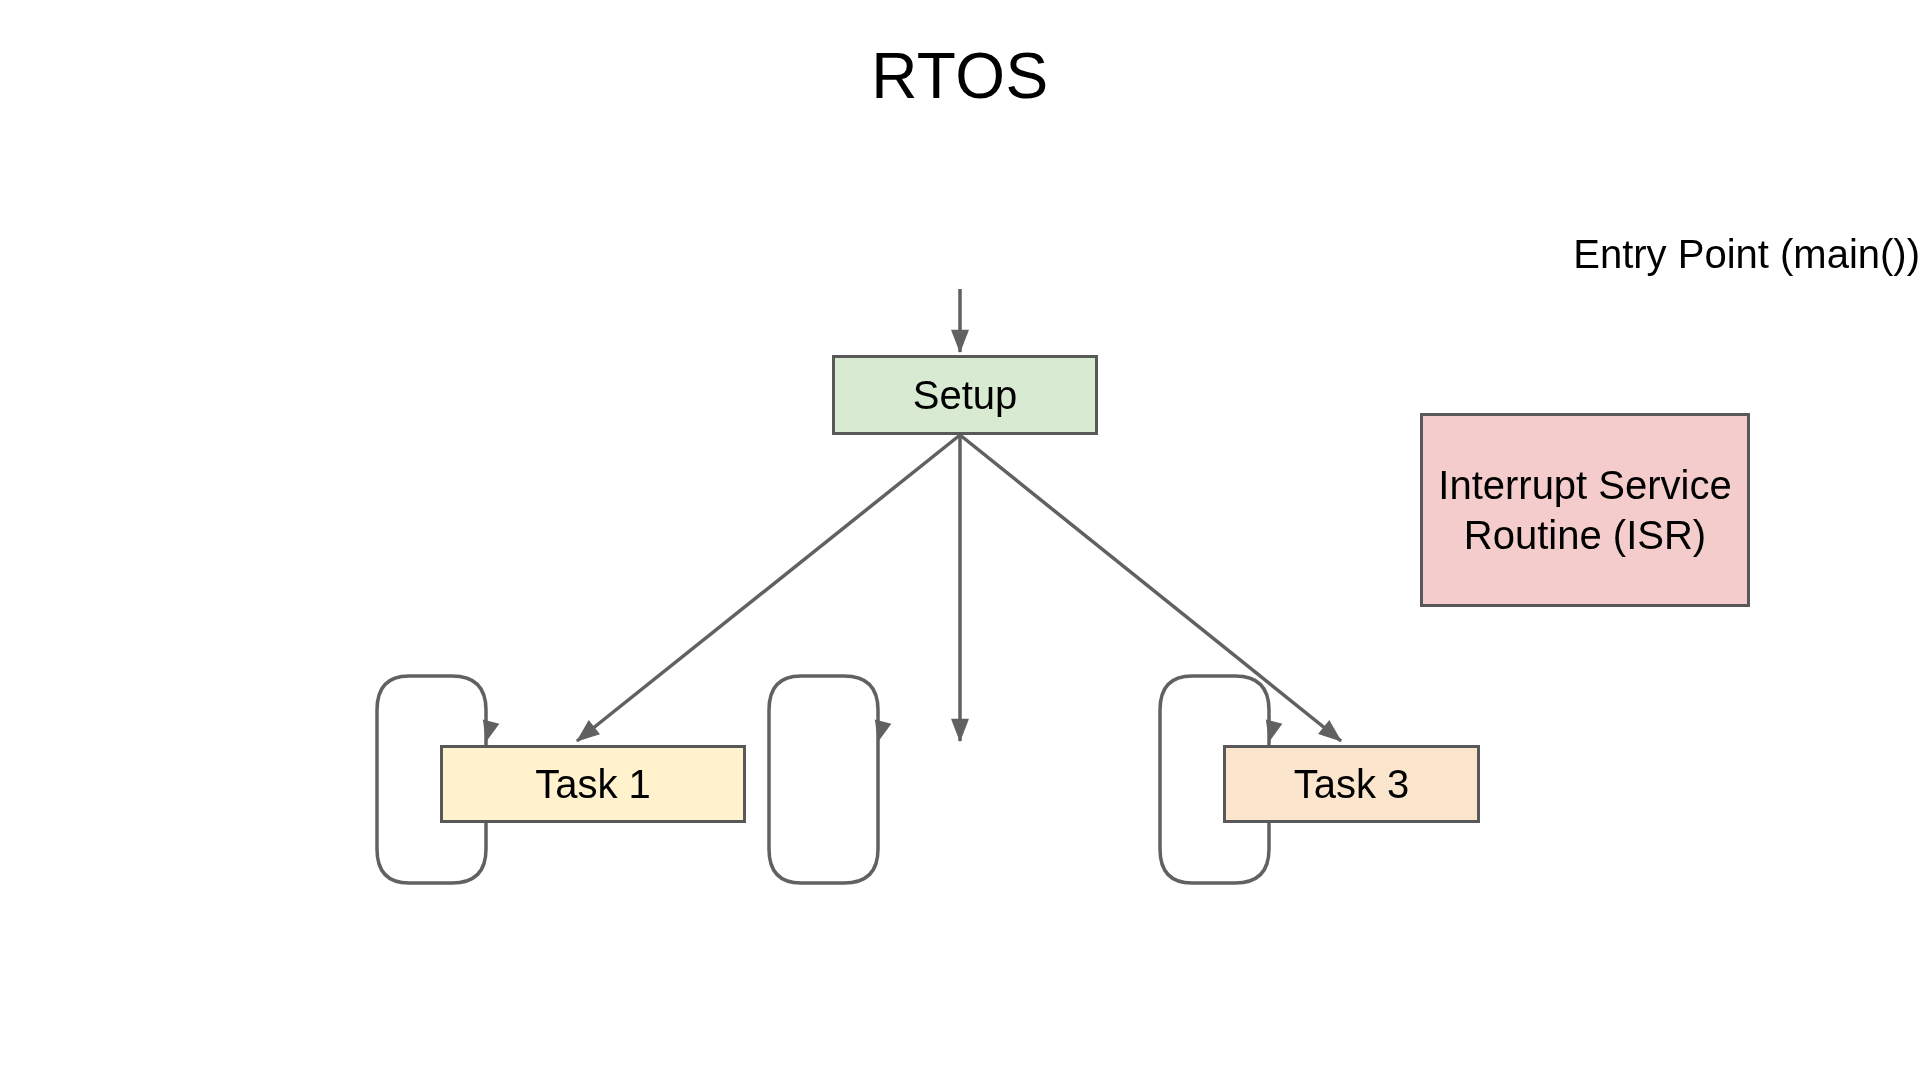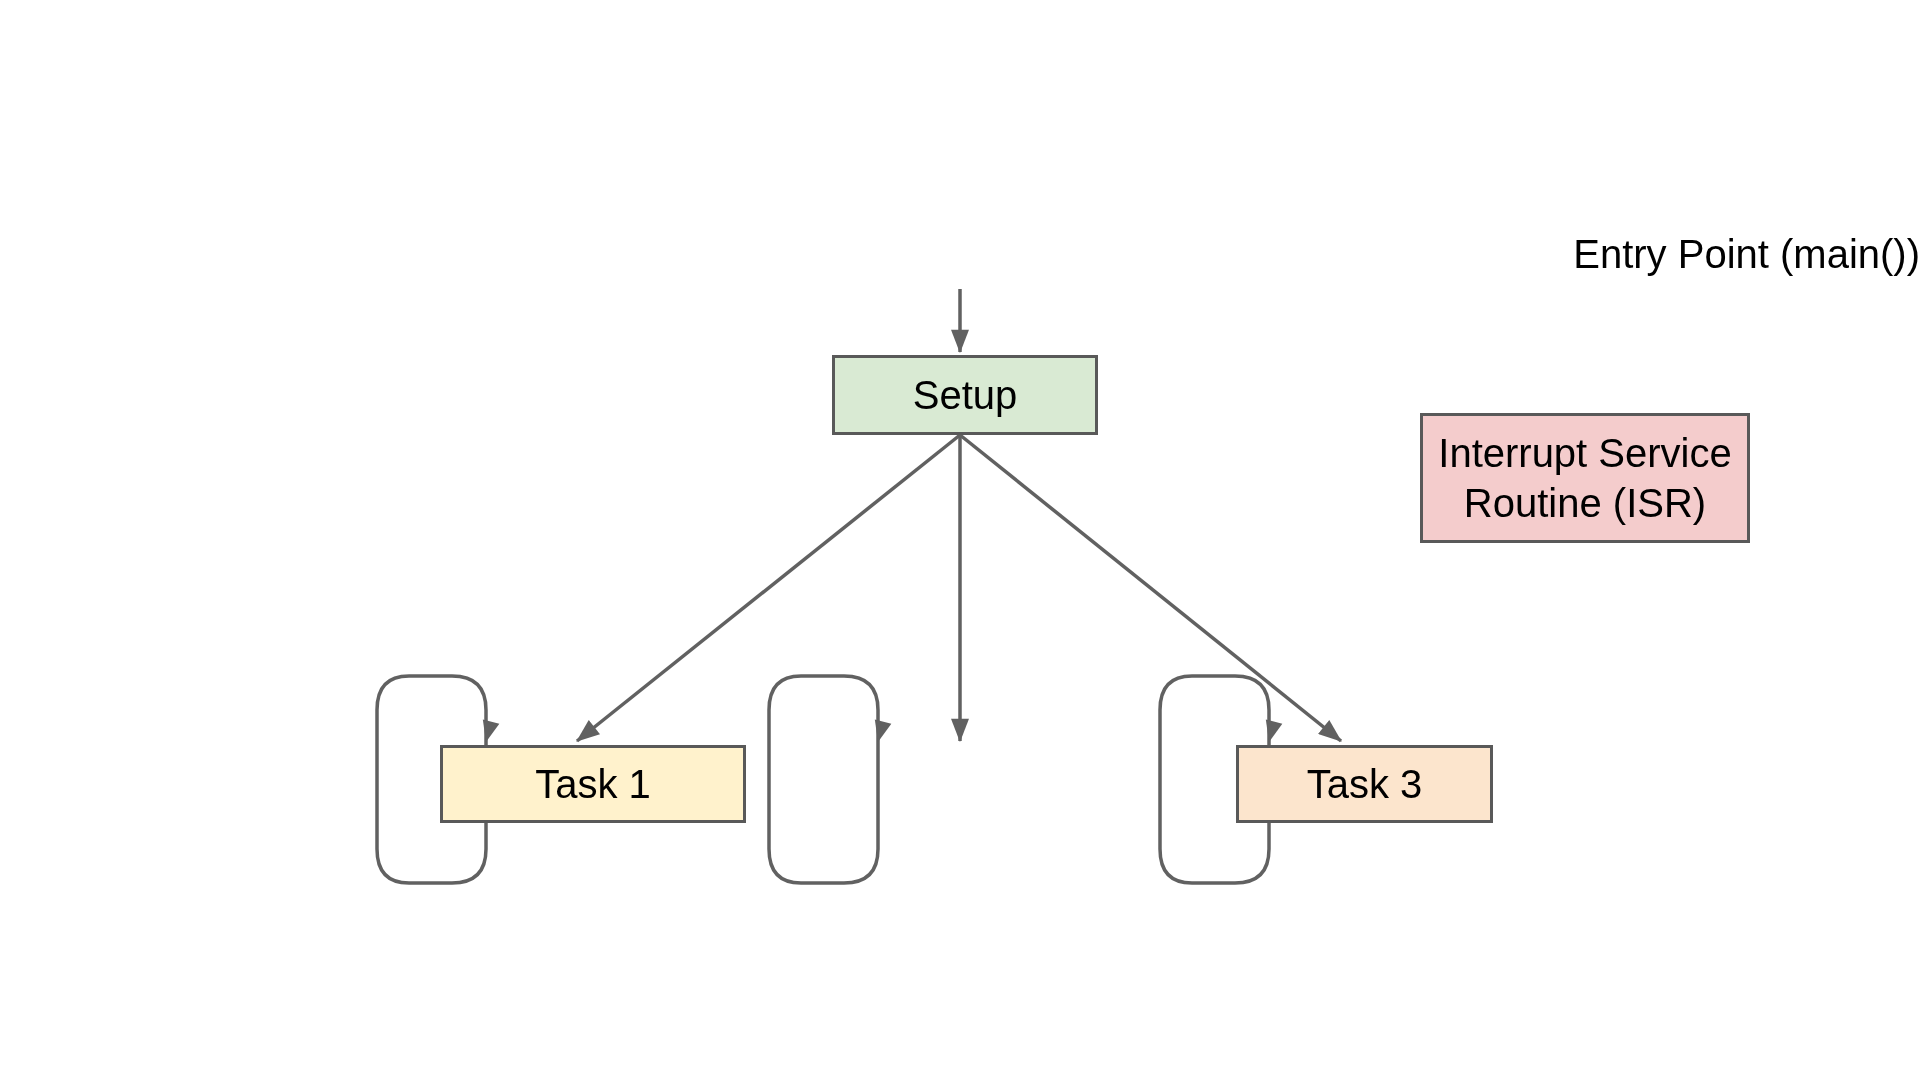--- a/index.html
+++ b/index.html
@@ -33,28 +33,29 @@
     position: absolute; z-index: 2;
     box-sizing: border-box;
     border: 3px solid var(--box-border, #595959);
     display: flex; align-items: center; justify-content: center;
     text-align: center;
     font-size: 40px; line-height: 1.25;
   }
   .node-setup { left: 832px; top: 355px; width: 266px; height: 80px; background: var(--setup-fill, #d9ead3); }
   .node-task1 { left: 440px; top: 745px; width: 306px; height: 78px; background: var(--task1-fill, #fff2cc); }
   .node-task2 { left: 832px; top: 745px; width: 256px; height: 78px; background: var(--task2-fill, #d9d2e9); }
-  .node-task3 { left: 1223px; top: 745px; width: 257px; height: 78px; background: var(--task3-fill, #fce5cd); margin-left: 13px; }
-  .node-isr   { left: 1420px; top: 413px; width: 330px; height: 130px; background: var(--isr-fill, #f4cccc); padding: 0 8px; }
+  .node-task3 { left: 1223px; top: 745px; width: 257px; height: 78px; background: var(--task3-fill, #fce5cd); }
+  .node-isr   { left: 1420px; top: 413px; width: 330px; height: 194px; background: var(--isr-fill, #f4cccc); padding: 0 8px; }
 </style>
 </head>
 <body>
 
 <div class="canvas">
 
+  <div class="title">RTOS</div>
 
   <div class="entry-label">Entry Point (main())</div>
 
   <svg class="connector-layer" width="1920" height="1080" viewBox="0 0 1920 1080">
     <defs>
       <marker id="arrow" markerUnits="userSpaceOnUse" markerWidth="24" markerHeight="18" viewBox="0 0 22 17" refX="21" refY="8.5" orient="auto">
         <path d="M0,0 L22,8.5 L0,17 Z"></path>
       </marker>
     </defs>
 

